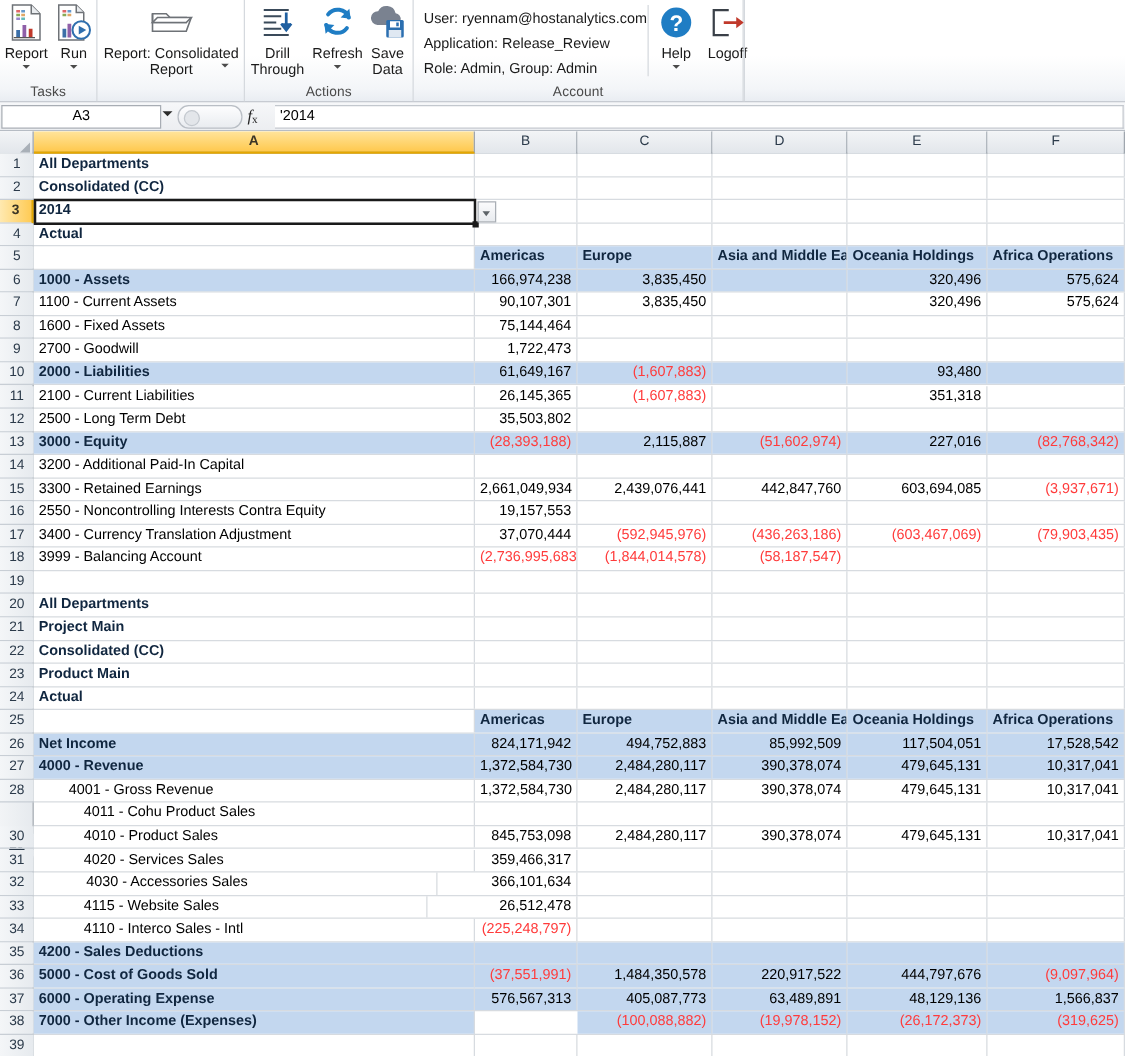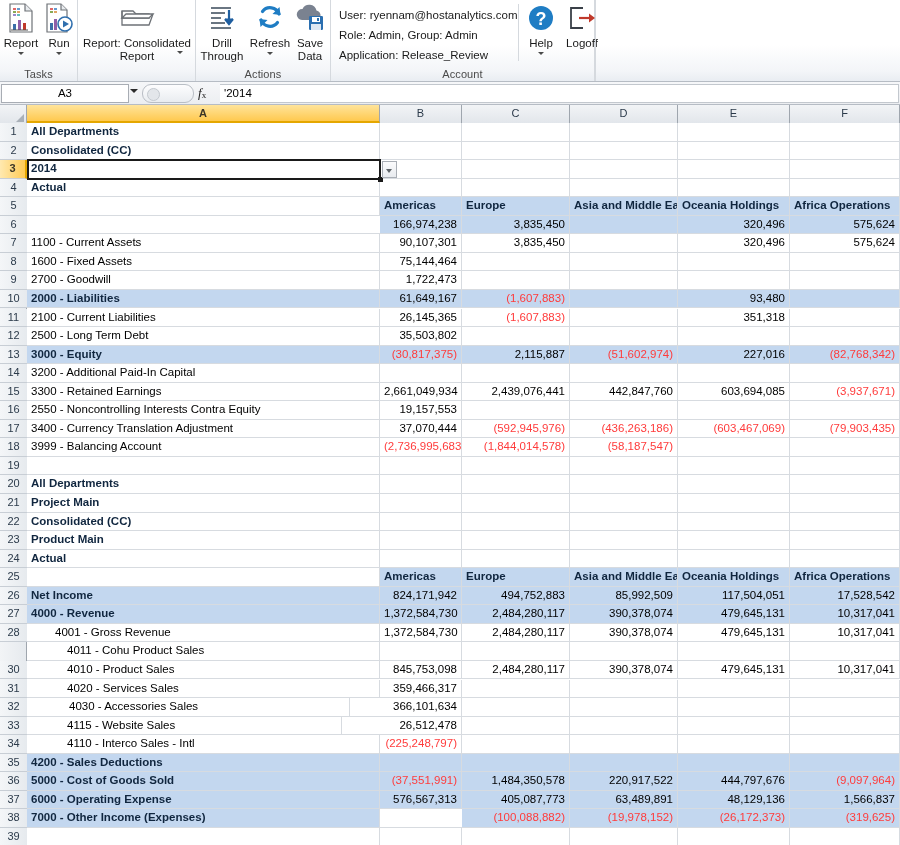--- a/index.html
+++ b/index.html
@@ -305,22 +305,22 @@
       </span>
       <span class="cap">Save
 Data</span>
     </div>
     <div class="glabel">Actions</div>
   </div>
 
   <div class="rgroup" style="left:331px; width:264px;">
     <div class="acct-lines">
       <div>User: ryennam@hostanalytics.com</div>
+      <div>Application: Release_Review</div>
       <div>Role: Admin, Group: Admin</div>
-      <div>Application: Release_Review</div>
     </div>
     <div style="position:absolute;left:187px;top:4px;bottom:20px;width:1px;background:#d5d9de;"></div>
 
     <div class="rbtn" style="left:192px; width:36px;">
       <span class="ico">
         <svg width="32" height="32" viewBox="0 0 32 32">
           <circle cx="16" cy="16" r="12" fill="#1f7dc4"></circle>
           <text x="16" y="23" text-anchor="middle" font-family="Liberation Sans, sans-serif" font-size="18" font-weight="bold" fill="#ffffff">?</text>
         </svg>
       </span>
@@ -443,20 +443,21 @@
       </div>
       <div class="row" style="top: 74.2px; height: 18.55px;">
         <div class="cell hdr " style="left: 0px; width: 353px; line-height: 17.55px;"></div>
         <div class="cell hdr blue" style="text-align: left; left: 353px; width: 82px; line-height: 17.55px;">Americas</div>
         <div class="cell hdr blue" style="text-align: left; left: 435px; width: 108px; line-height: 17.55px;">Europe</div>
         <div class="cell hdr blue" style="text-align: left; left: 543px; width: 108px; line-height: 17.55px;">Asia and Middle East</div>
         <div class="cell hdr blue" style="text-align: left; left: 651px; width: 112px; line-height: 17.55px;">Oceania Holdings</div>
         <div class="cell hdr blue" style="text-align: left; left: 763px; width: 110px; line-height: 17.55px;">Africa Operations</div>
       </div>
       <div class="row band" style="top: 92.75px; height: 18.55px;">
+        <div class="cell hdr blue" style="left: 0px; width: 353px; line-height: 17.55px;">1000 - Assets</div>
         <div class="cell num blue" style="left: 353px; width: 82px; line-height: 17.55px;">166,974,238</div>
         <div class="cell num blue" style="left: 435px; width: 108px; line-height: 17.55px;">3,835,450</div>
         <div class="cell num blue" style="left: 543px; width: 108px; line-height: 17.55px;"></div>
         <div class="cell num blue" style="left: 651px; width: 112px; line-height: 17.55px;">320,496</div>
         <div class="cell num blue" style="left: 763px; width: 110px; line-height: 17.55px;">575,624</div>
       </div>
       <div class="row" style="top: 111.3px; height: 18.55px;">
         <div class="cell i1" style="left: 0px; width: 353px; line-height: 17.55px;">1100 - Current Assets</div>
         <div class="cell num" style="left: 353px; width: 82px; line-height: 17.55px;">90,107,301</div>
         <div class="cell num" style="left: 435px; width: 108px; line-height: 17.55px;">3,835,450</div>
@@ -499,21 +500,21 @@
       <div class="row" style="top: 204.05px; height: 18.55px;">
         <div class="cell i1" style="left: 0px; width: 353px; line-height: 17.55px;">2500 - Long Term Debt</div>
         <div class="cell num" style="left: 353px; width: 82px; line-height: 17.55px;">35,503,802</div>
         <div class="cell num" style="left: 435px; width: 108px; line-height: 17.55px;"></div>
         <div class="cell num" style="left: 543px; width: 108px; line-height: 17.55px;"></div>
         <div class="cell num" style="left: 651px; width: 112px; line-height: 17.55px;"></div>
         <div class="cell num" style="left: 763px; width: 110px; line-height: 17.55px;"></div>
       </div>
       <div class="row band" style="top: 222.6px; height: 18.55px;">
         <div class="cell hdr blue" style="left: 0px; width: 353px; line-height: 17.55px;">3000 - Equity</div>
-        <div class="cell num neg blue" style="left: 353px; width: 82px; line-height: 17.55px;">(30,817,375)</div>
+        <div class="cell num neg blue" style="left: 353px; width: 82px; line-height: 17.55px;">(28,393,188)</div>
         <div class="cell num blue" style="left: 435px; width: 108px; line-height: 17.55px;">2,115,887</div>
         <div class="cell num neg blue" style="left: 543px; width: 108px; line-height: 17.55px;">(51,602,974)</div>
         <div class="cell num blue" style="left: 651px; width: 112px; line-height: 17.55px;">227,016</div>
         <div class="cell num neg blue" style="left: 763px; width: 110px; line-height: 17.55px;">(82,768,342)</div>
       </div>
       <div class="row" style="top: 241.15px; height: 18.55px;">
         <div class="cell i1" style="left: 0px; width: 353px; line-height: 17.55px;">3200 - Additional Paid-In Capital</div>
         <div class="cell num" style="left: 353px; width: 82px; line-height: 17.55px;"></div>
         <div class="cell num" style="left: 435px; width: 108px; line-height: 17.55px;"></div>
         <div class="cell num" style="left: 543px; width: 108px; line-height: 17.55px;"></div>

